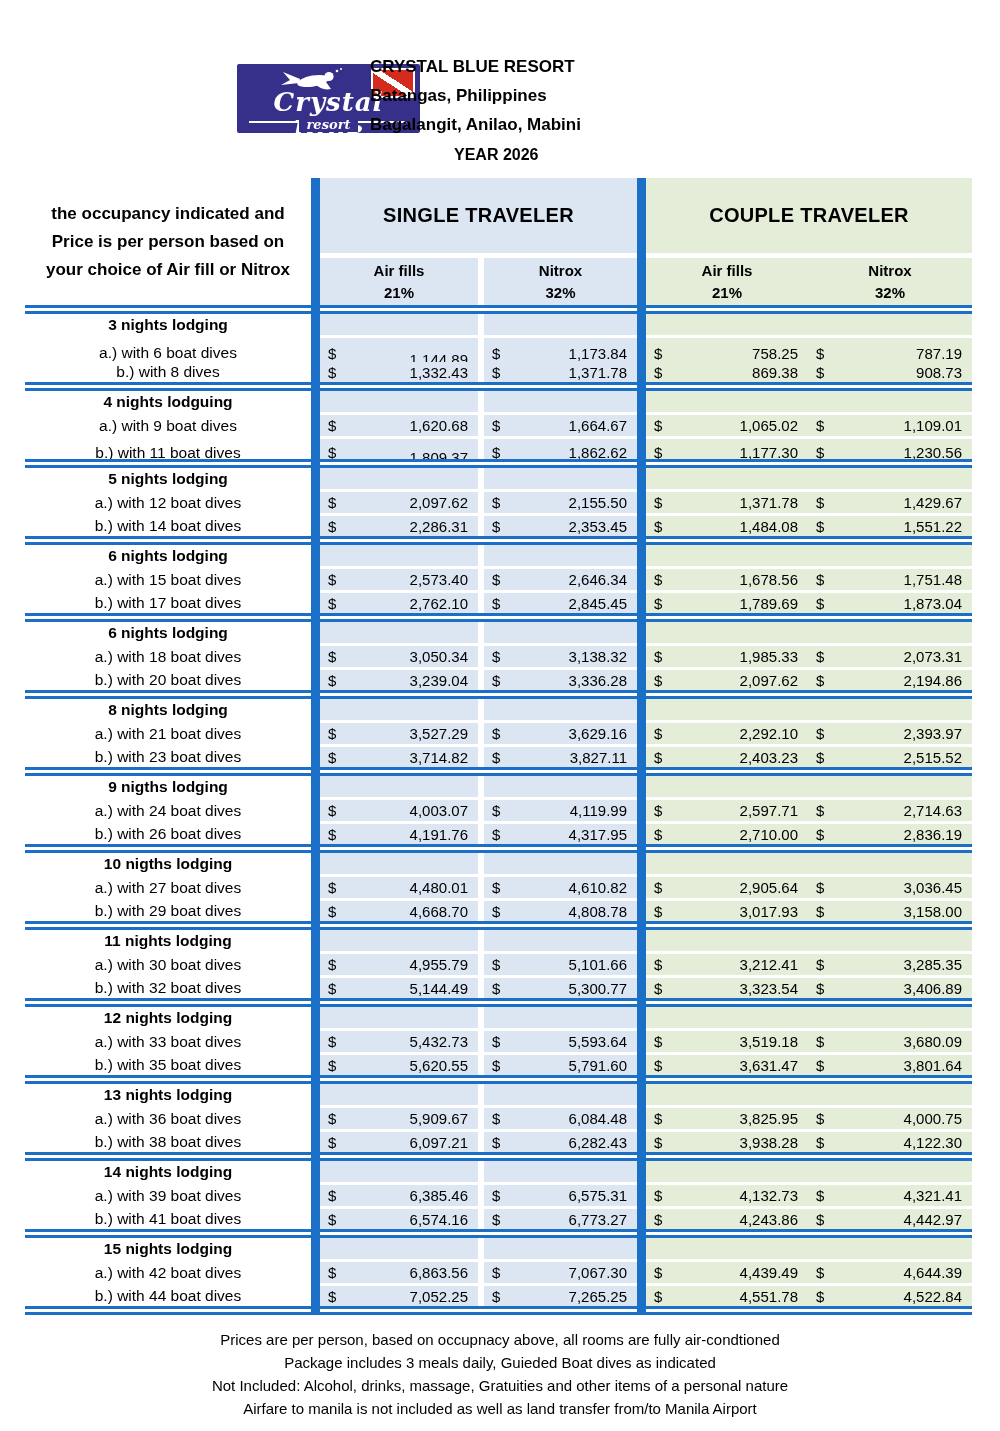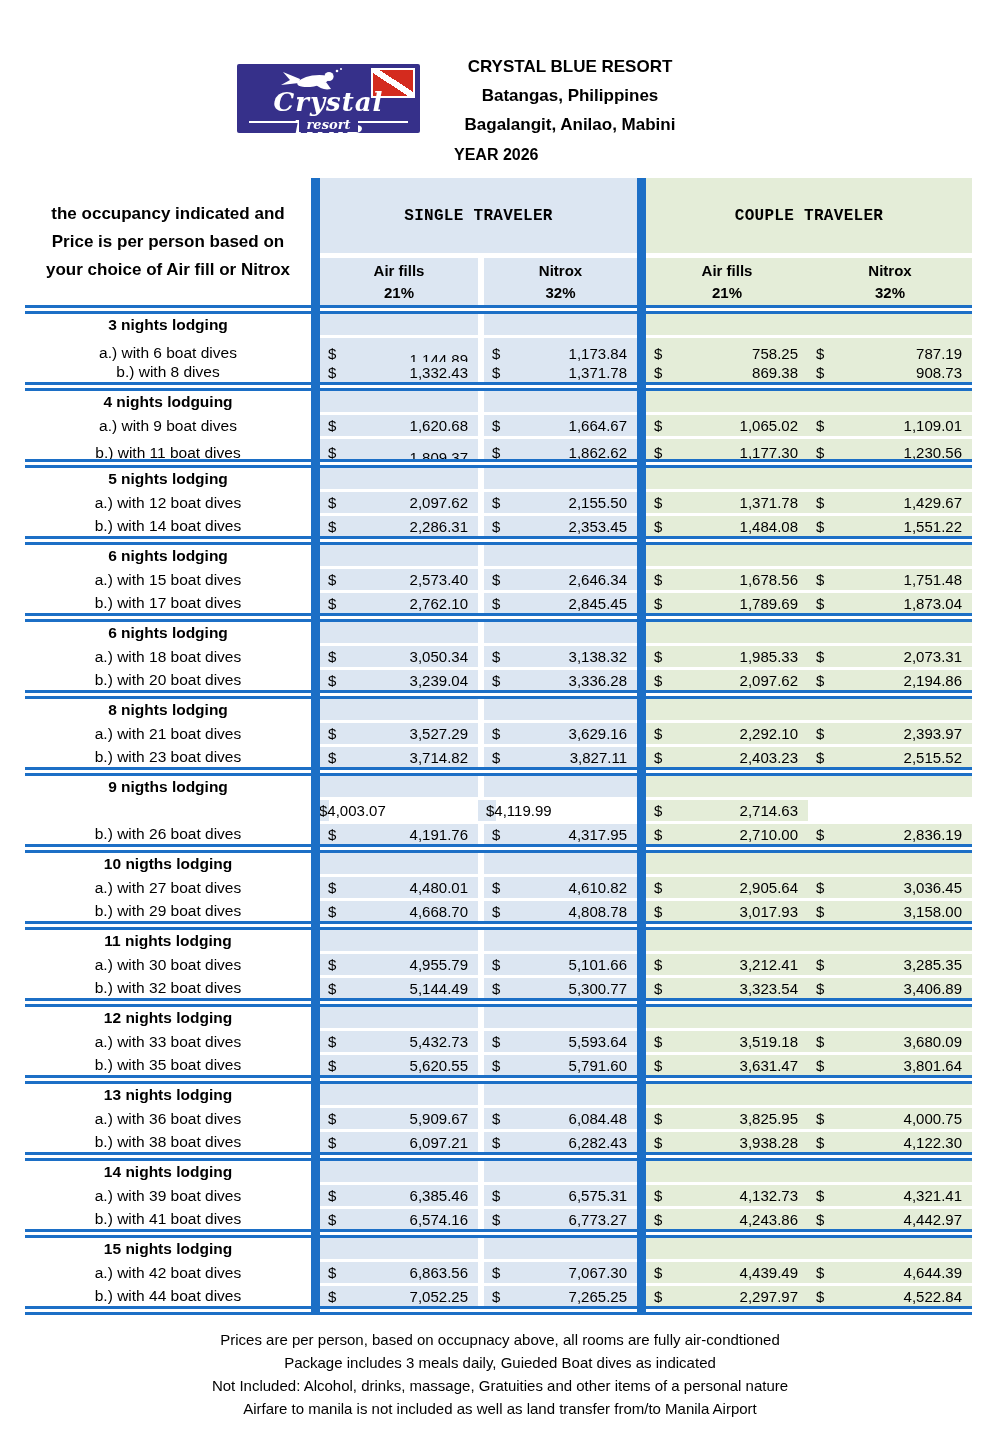--- a/index.html
+++ b/index.html
@@ -21,35 +21,35 @@
         background:var(--logo-navy);border-radius:2px;}
   .diver{position:absolute;top:3px;left:26px;}
   .dive-flag{position:absolute;top:4px;right:5px;width:44px;height:30px;border:2px solid #fff;
         background:linear-gradient(to top right, var(--flag-red) 44%, #fff 44%, #fff 58%, var(--flag-red) 58%);}
   .logo-script{position:absolute;top:24px;left:0;width:100%;text-align:center;color:#fff;
         font-family:"DejaVu Serif", serif;font-style:italic;font-weight:bold;font-size:26px;line-height:28px;letter-spacing:1px;}
   .logo-line{position:absolute;bottom:10px;left:12px;right:12px;height:2px;background:#fff;}
   .logo-resort{position:absolute;bottom:1px;left:0;width:100%;text-align:center;color:#fff;
         font-family:"DejaVu Serif", serif;font-style:italic;font-weight:bold;font-size:13px;line-height:15px;}
   .logo-resort span{background:var(--logo-navy);padding:0 8px;}
-  .title-block{position:absolute;left:370px;top:52px;width:400px;text-align:center;}
+  .title-block{position:absolute;left:370px;top:52px;width:400px;}
   .title,.addr{font-weight:bold;font-size:17px;line-height:29px;}
   .year{position:absolute;left:454px;top:146px;font-weight:bold;font-size:16px;}
 
   
   .table-area{position:relative;margin-left:25px;width:947px;}
   .vbar{position:absolute;top:0;bottom:0;width:9px;background:var(--accent-blue);z-index:3;}
   .vbar1{left:286px;} .vbar2{left:612px;}
 
   .theader{display:grid;grid-template-columns:var(--col-template);grid-template-rows:75px 5px 47px;}
   .sblue{background:var(--light-blue);}
   .sgreen{background:var(--light-green);}
   .cell{display:flex;align-items:center;justify-content:center;}
   .intro{grid-column:1;grid-row:1/4;flex-direction:column;font-weight:bold;font-size:17px;line-height:28px;background:#fff;}
-  .merged{font-weight:bold;font-size:16px;letter-spacing:.3px;font-family:Liberation Mono, monospace;}
+  .merged{font-weight:bold;font-size:20px;letter-spacing:.3px;}
   .single{grid-column:3/6;grid-row:1;} .couple{grid-column:7/9;grid-row:1;}
   .sub{flex-direction:column;font-weight:bold;font-size:15px;line-height:22px;grid-row:3;}
   .c3{grid-column:3;} .c5{grid-column:5;} .c7{grid-column:7;} .c8{grid-column:8;}
 
   .hsep{height:9px;border-top:3px solid var(--accent-blue);border-bottom:3px solid var(--accent-blue);
         background:#fff;position:relative;z-index:2;}
   .trow{display:grid;grid-template-columns:var(--col-template);}
   .group-row{height:24px;} .row-a{height:24px;} .row-b{height:20px;}
   .group-row>.cell,.row-a>.cell{border-bottom:3px solid #fff;}
   .label{font-size:15.5px;background:#fff;}
@@ -449,20 +449,21 @@
         <div class="trow group-row">
           <div class="cell label group-title">9 nigths lodging</div>
           <div class="colgap"></div>
           <div class="cell sblue"></div>
           <div class="colgap"></div>
           <div class="cell sblue"></div>
           <div class="colgap"></div>
           <div class="cell sgreen" style="grid-column: 7 / 9;"></div>
         </div>
         <div class="trow row-a">
+          <div class="cell label">a.) with 24 boat dives</div>
           <div class="colgap"></div>
           <div class="cell price sblue">
             <div class="cur" style="display: inline;">$</div>
             <div class="val" style="display: inline;">4,003.07</div>
           </div>
           <div class="colgap"></div>
           <div class="cell price sblue">
             <div class="cur" style="display: inline;">$</div>
             <div class="val" style="display: inline;">4,119.99</div>
           </div>
@@ -808,21 +809,21 @@
             <div class="val" style="display: inline;">7,052.25</div>
           </div>
           <div class="colgap"></div>
           <div class="cell price sblue">
             <div class="cur" style="display: inline;">$</div>
             <div class="val" style="display: inline;">7,265.25</div>
           </div>
           <div class="colgap"></div>
           <div class="cell price sgreen">
             <div class="cur" style="display: inline;">$</div>
-            <div class="val" style="display: inline;">2,297.97</div>
+            <div class="val" style="display: inline;">4,551.78</div>
           </div>
           <div class="cell price sgreen">
             <div class="cur" style="display: inline;">$</div>
             <div class="val" style="display: inline;">4,522.84</div>
           </div>
         </div>
         <div class="hsep"></div>
       </div>
   </div>
 

